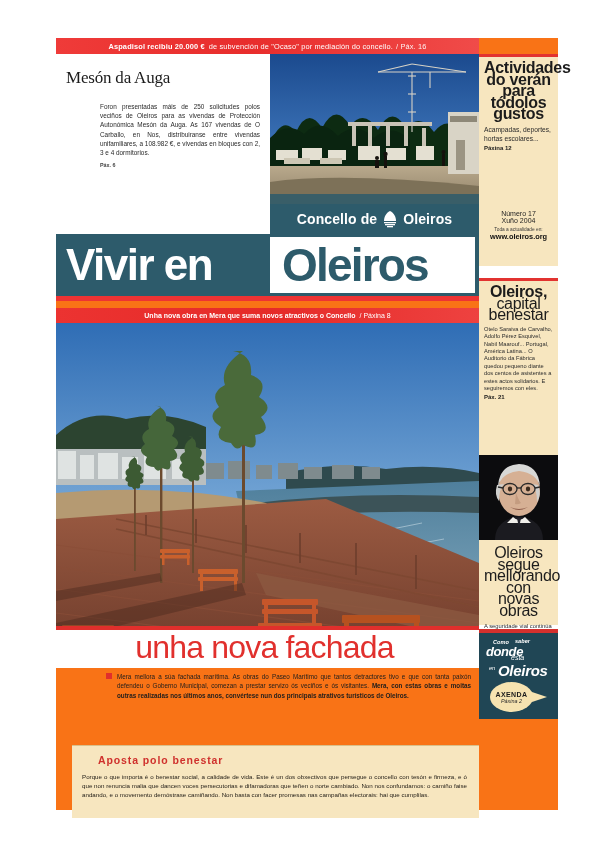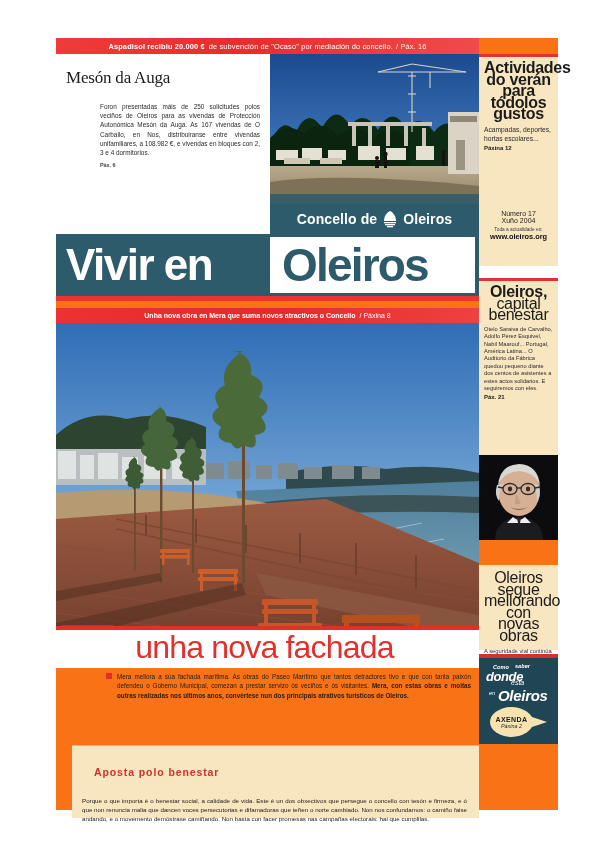--- a/index.html
+++ b/index.html
@@ -61,21 +61,21 @@
   .hl2{margin:0;font-size:32px;font-weight:normal;color:#e1302d;letter-spacing:-.8px;line-height:1.02;}
 
   
   .caption{position:absolute;left:0;top:632px;width:423px;padding:0;}
   .cap-inner{position:relative;padding:2px 8px 0 61px;font-size:6.3px;line-height:9.4px;color:#1d1d1d;text-align:justify;}
   .cap-sq{position:absolute;left:50px;top:3px;width:6px;height:6px;background:#e02f2c;}
   .cap-inner b{font-weight:bold;}
 
   
   .editorial{position:absolute;left:16px;top:707px;width:407px;height:72px;background:#f7e6bf;border-top:1px solid #d9c08a;}
-  .ed-title{margin:12px;padding:8px 0 0 10px;font-size:10.5px;font-weight:bold;color:#cf302c;letter-spacing:.9px;}
+  .ed-title{margin:0;padding:8px 0 0 26px;font-size:10.5px;font-weight:bold;color:#cf302c;letter-spacing:.9px;}
   .ed-body{margin:0;padding:6px 12px 0 10px;font-size:6.2px;line-height:9px;color:#26211a;text-align:justify;}
 
   
   .side{position:absolute;left:423px;top:16px;width:79px;}
   .side-card{background:#f7e6bf;box-sizing:border-box;}
   .s-red{height:3px;background:#e23330;}
   .s-pad{padding:5px 5px 6px 5px;}
   .s-head{margin:0;font-size:16px;line-height:11.6px;font-weight:bold;color:#1c1c1c;letter-spacing:-.3px;text-align:center;}
   .s-head.light{font-weight:normal;}
   .s-sub{margin:6px 0 0 0;font-size:6.7px;line-height:8.6px;color:#2a2a2a;}
@@ -429,21 +429,21 @@
         <ellipse cx="31" cy="34" rx="2.2" ry="2.4" fill="#3a2a1e"></ellipse>
         <ellipse cx="49" cy="34" rx="2.2" ry="2.4" fill="#3a2a1e"></ellipse>
         <path d="M37 38 q3 8 5 10 q-3 2 -6 1" fill="#c49c80"></path>
         <path d="M31 52 q9 6 18 0 q-9 4 -18 0 Z" fill="#8c5a48"></path>
         <path d="M16 85 q0 -20 24 -24 q24 4 24 24 Z" fill="#1b1b20"></path>
         <path d="M34 62 q6 6 12 0 l6 6 l-24 0 Z" fill="#f0efea"></path>
         <path d="M38 63 l2 10 l2 -10 Z" fill="#23232a"></path>
       </svg>
     </div>
 
-    <div class="side-card" style="height:85px;margin-top:25px;">
+    <div class="side-card" style="height:85px;">
       <div class="s-pad" style="padding-top:7px;">
         <h3 class="s-head light">Oleiros segue mellorando con novas obras</h3>
         <p class="s-sub" style="font-size:5.8px;line-height:7.6px;">A seguridade vial continúa sendo un obxectivo.</p>
         <p class="s-pag">Páxina 5</p>
       </div>
     </div>
 
     <div style="height:4px;background:#fff;"></div>
 
     <div class="axenda">

